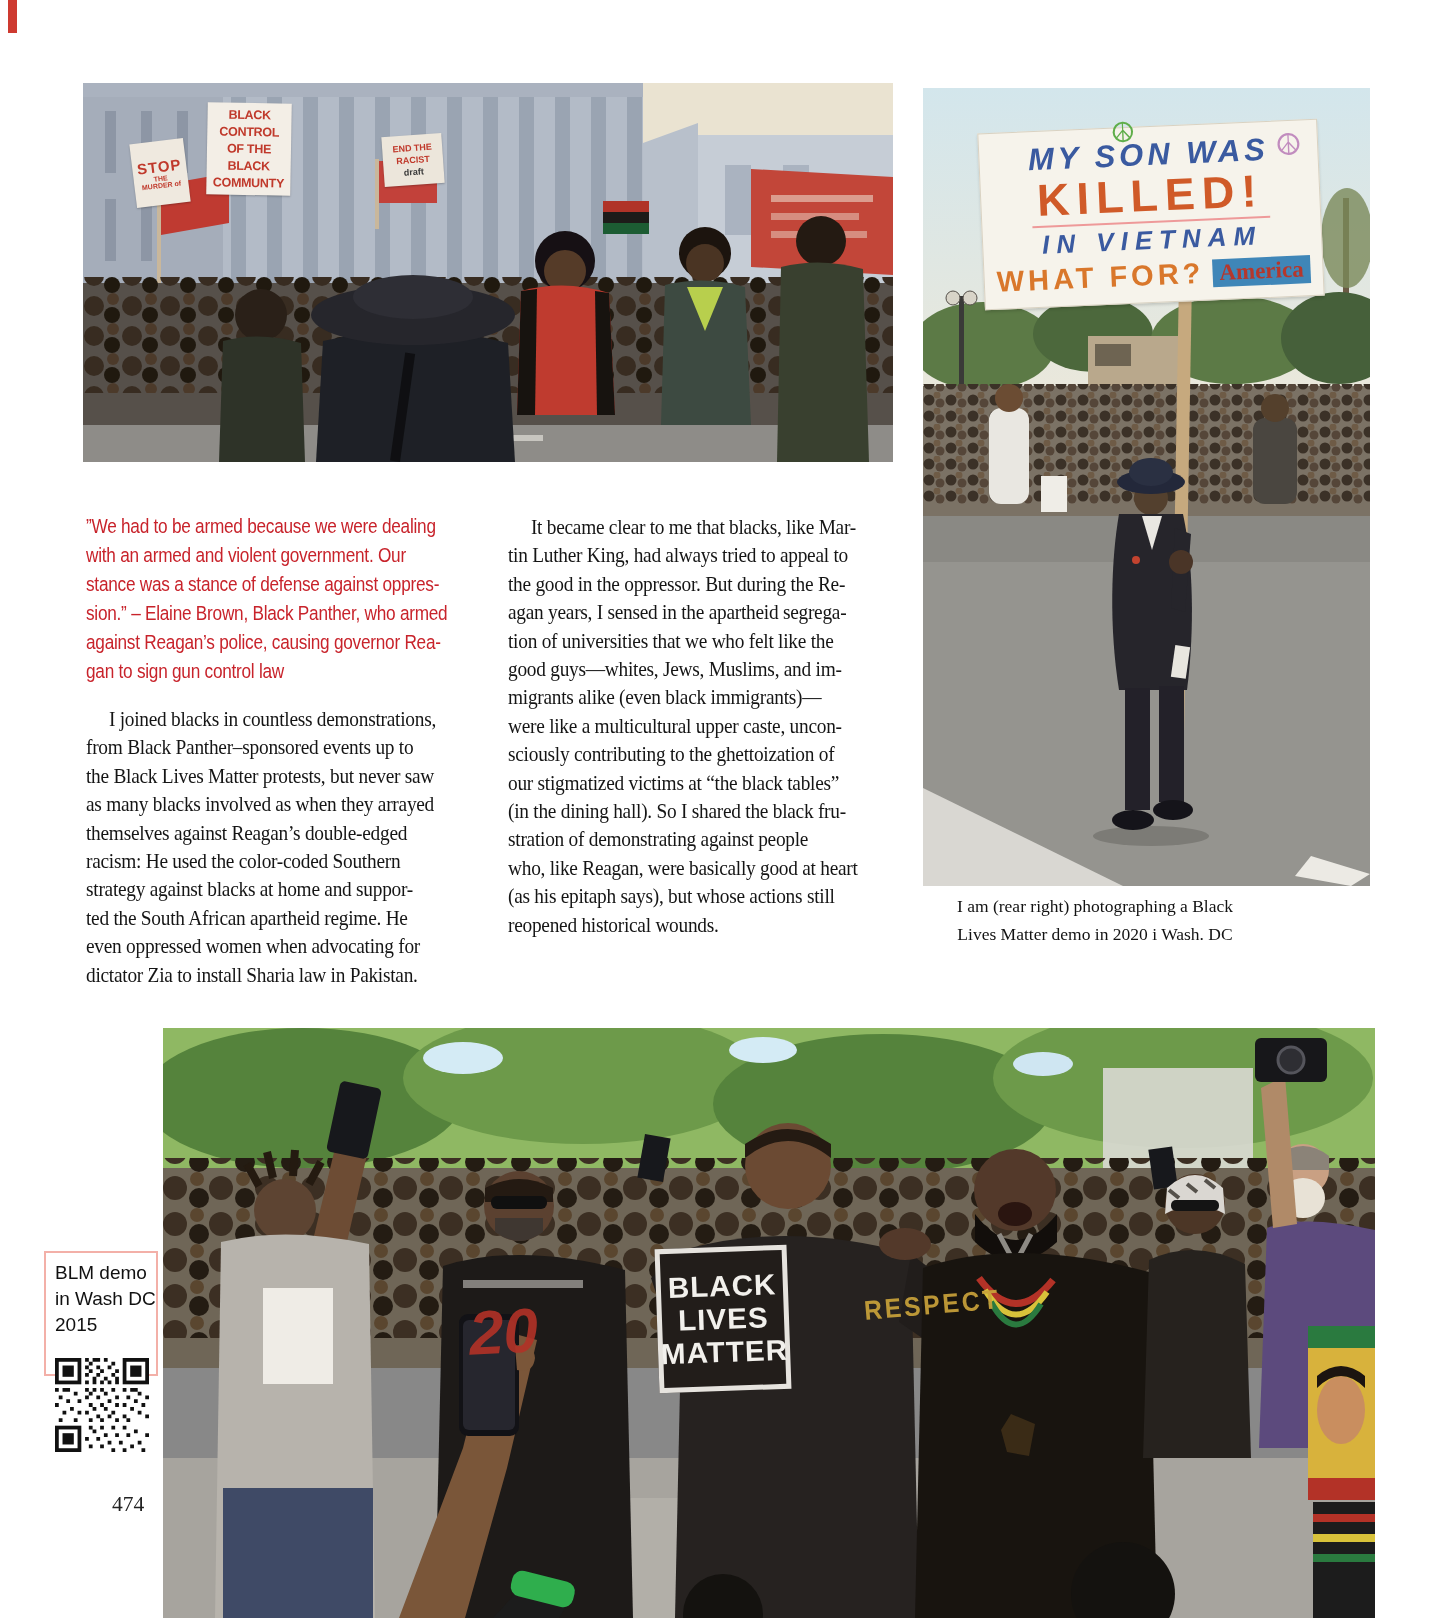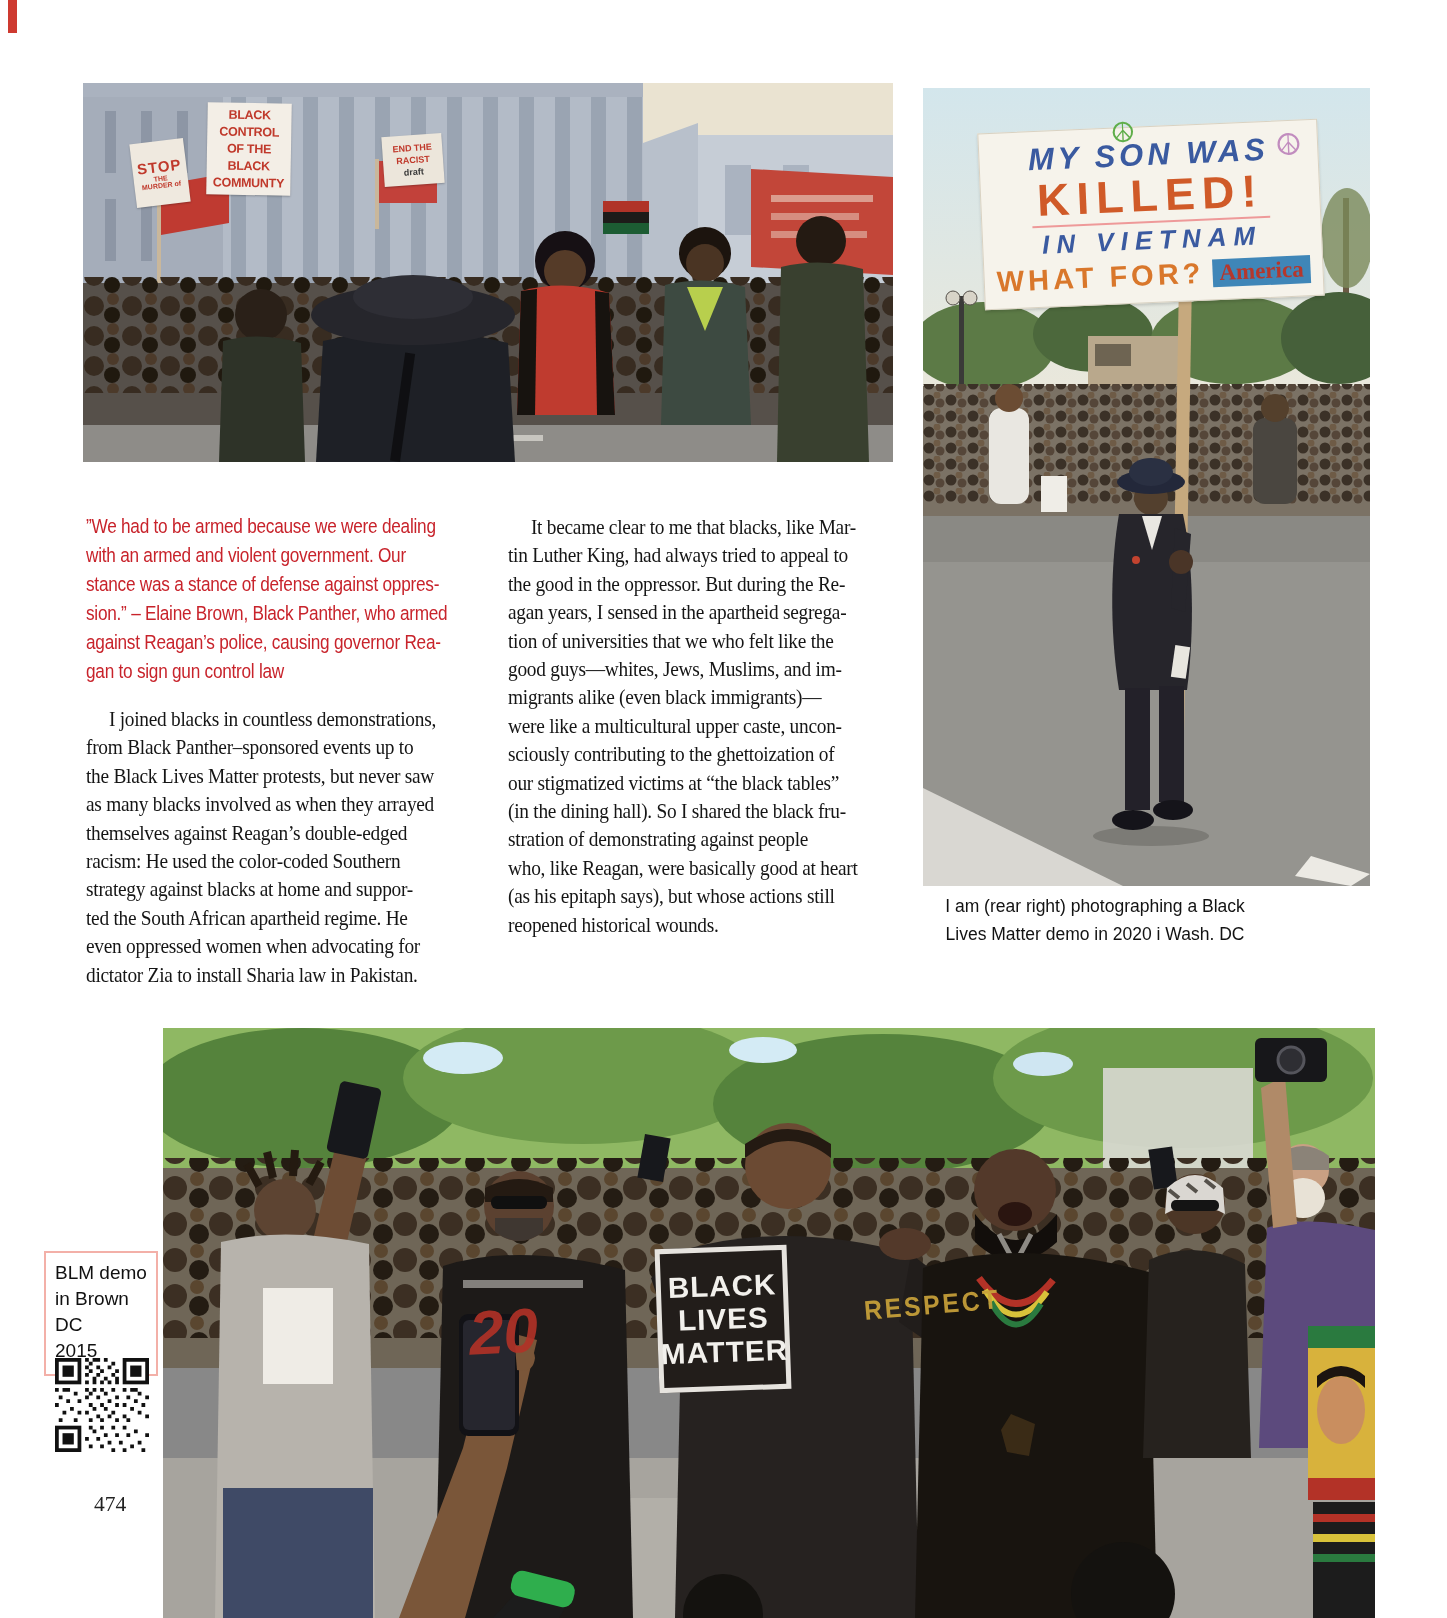--- a/index.html
+++ b/index.html
@@ -14,39 +14,39 @@
   figure{margin:0;padding:0;}
   .photo{position:absolute;overflow:hidden;background:#888;}
   .photo svg{display:block;width:100%;height:100%;}
   .photo-left{left:83px;top:83px;width:810px;height:379px;}
   .photo-right{left:923px;top:88px;width:447px;height:798px;}
   .photo-bottom{left:163px;top:1028px;width:1212px;height:590px;}
 
   
   .caption{position:absolute;color:#121212;}
   .caption-left{left:420px;top:462px;width:440px;text-align:center;font-size:20.5px;}
-  .caption-right{left:850px;top:892px;width:490px;text-align:center;font-size:17.5px;line-height:28px;}
+  .caption-right{left:850px;top:892px;width:490px;text-align:center;font-size:17.5px;line-height:28px;font-family:Liberation Serif, serif;}
 
   
   .quote{position:absolute;left:86px;top:511px;color:#c8232b;font-size:20.5px;line-height:29px;
          letter-spacing:-0.3px;transform:scaleX(0.84);transform-origin:0 0;white-space:nowrap;}
 
   
   .bodycol{position:absolute;font-family:"Liberation Serif",serif;font-size:22px;line-height:28.4px;
            letter-spacing:-0.3px;color:#151515;transform:scaleX(0.88);transform-origin:0 0;white-space:nowrap;}
   .col1{left:86px;top:705px;}
   .col2{left:508px;top:513px;}
   .indent{padding-left:26px;}
 
   
   .blm-box{position:absolute;left:44px;top:1251px;width:114px;height:125px;border:2px solid #f3b0a8;
            box-sizing:border-box;padding:7px 0 0 9px;font-size:19px;line-height:26px;color:#111;}
   .qr{position:absolute;left:55px;top:1358px;width:94px;height:94px;}
   .qr svg{display:block;width:100%;height:100%;}
-  .folio{position:absolute;left:94px;top:1492px;font-family:"Liberation Serif",serif;font-size:21.5px;color:#222;}
+  .folio{position:absolute;left:112px;top:1492px;font-family:"Liberation Serif",serif;font-size:21.5px;color:#222;}
 
   
   .sign{position:absolute;display:flex;flex-direction:column;align-items:center;justify-content:center;
         text-align:center;font-weight:bold;color:#c0392b;box-shadow:0 1px 2px rgba(0,0,0,.25);}
   .sign-stop{left:50px;top:58px;width:54px;height:64px;background:#efe9df;transform:rotate(-7deg);}
   .sign-stop .l0{font-size:15px;letter-spacing:1px;}
   .sign-stop .l1{font-size:7px;}
   .sign-stop .l2{font-size:7px;}
   .sign-control{left:124px;top:20px;width:84px;height:92px;background:#f3eee6;transform:rotate(1deg);
                 font-size:12.5px;line-height:17px;letter-spacing:-0.3px;}
@@ -286,21 +286,21 @@
     <div>our stigmatized victims at “the black tables”</div>
     <div>(in the dining hall). So I shared the black fru-</div>
     <div>stration of demonstrating against people</div>
     <div>who, like Reagan, were basically good at heart</div>
     <div>(as his epitaph says), but whose actions still</div>
     <div>reopened historical wounds.</div>
   </div>
 
   <div class="blm-box">
     <div>BLM demo</div>
-    <div>in Brown DC</div>
+    <div>in Wash DC</div>
     <div>2015</div>
   </div>
 
   <div class="qr">
     <svg viewBox="0 0 25 25">
       <rect width="25" height="25" fill="#fff"></rect>
       <rect x="0" y="0" width="7" height="7" fill="#111"></rect>
         <rect x="1" y="1" width="5" height="5" fill="#fff"></rect>
         <rect x="2" y="2" width="3" height="3" fill="#111"></rect>
       <rect x="18" y="0" width="7" height="7" fill="#111"></rect>

